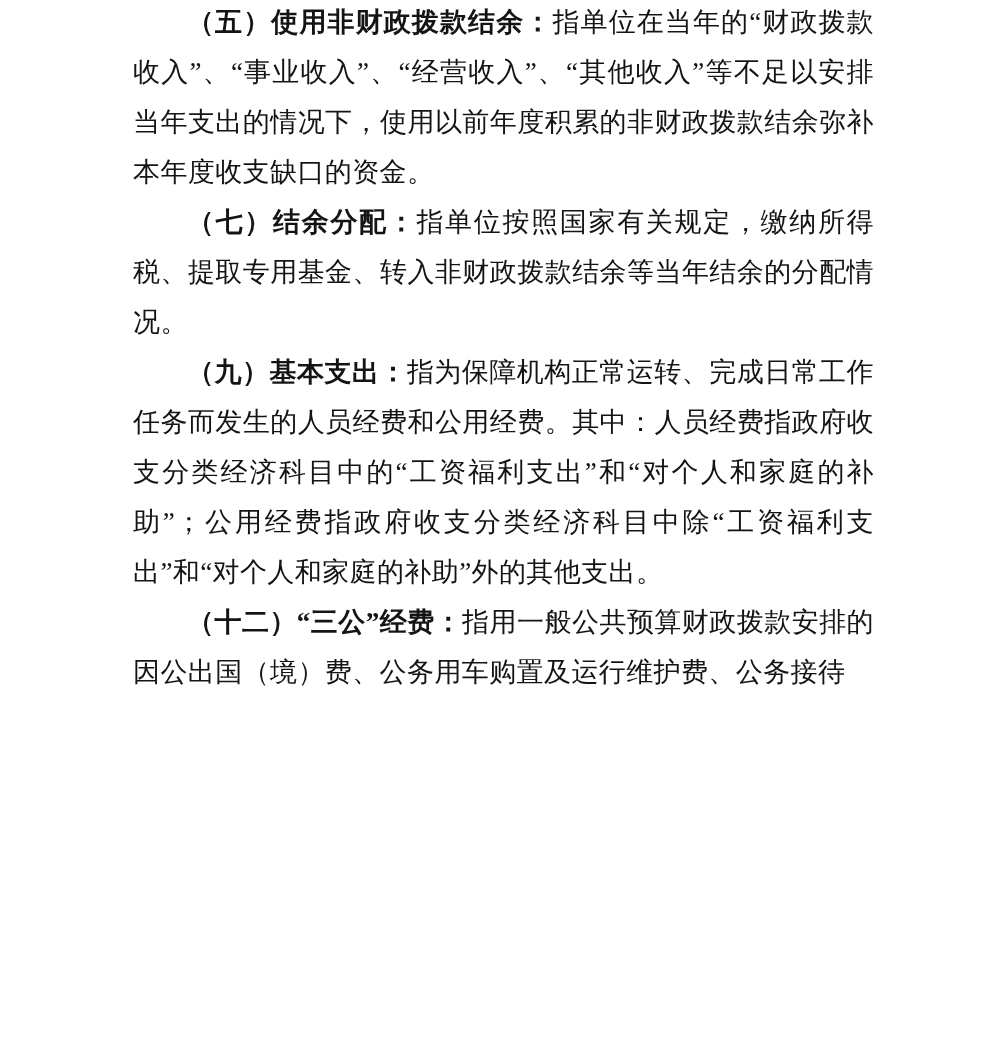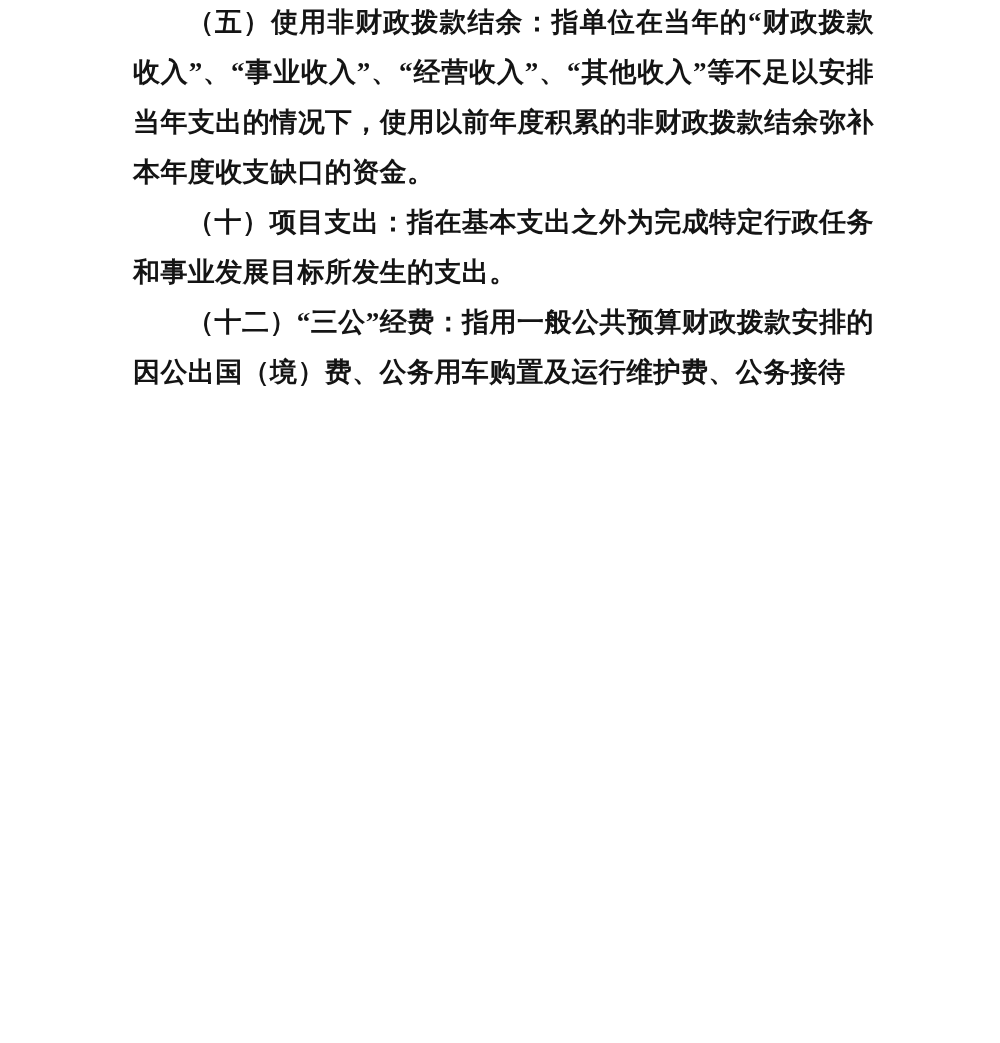--- a/index.html
+++ b/index.html
@@ -29,32 +29,33 @@
     color: #141414;
     text-align: justify;
     text-justify: inter-ideograph;
     text-indent: 2em;
     letter-spacing: 0.4px;
   }
   .term {
     font-weight: 700;
   }
   .body-text {
-    font-weight: 700;
+    font-weight: 400;
   }
 </style>
 </head>
 <body>
 
 <div class="doc-page">
 
   <p class="para"><span class="term">（五）使用非财政拨款结余：</span><span class="body-text">指单位在当年的“财政拨款收入”、“事业收入”、“经营收入”、“其他收入”等不足以安排当年支出的情况下，使用以前年度积累的非财政拨款结余弥补本年度收支缺口的资金。</span></p>
 
 
+  <p class="para"><span class="term">（七）结余分配：</span><span class="body-text">指单位按照国家有关规定，缴纳所得税、提取专用基金、转入非财政拨款结余等当年结余的分配情况。</span></p>
 
 
+  <p class="para"><span class="term">（九）基本支出：</span><span class="body-text">指为保障机构正常运转、完成日常工作任务而发生的人员经费和公用经费。其中：人员经费指政府收支分类经济科目中的“工资福利支出”和“对个人和家庭的补助”；公用经费指政府收支分类经济科目中除“工资福利支出”和“对个人和家庭的补助”外的其他支出。</span></p>
 
-  <p class="para"><span class="term">（十）项目支出：</span><span class="body-text">指在基本支出之外为完成特定行政任务和事业发展目标所发生的支出。</span></p>
 
 
   <p class="para"><span class="term">（十二）“三公”经费：</span><span class="body-text">指用一般公共预算财政拨款安排的因公出国（境）费、公务用车购置及运行维护费、公务接待</span></p>
 
 </div>
 
 </body></html>

